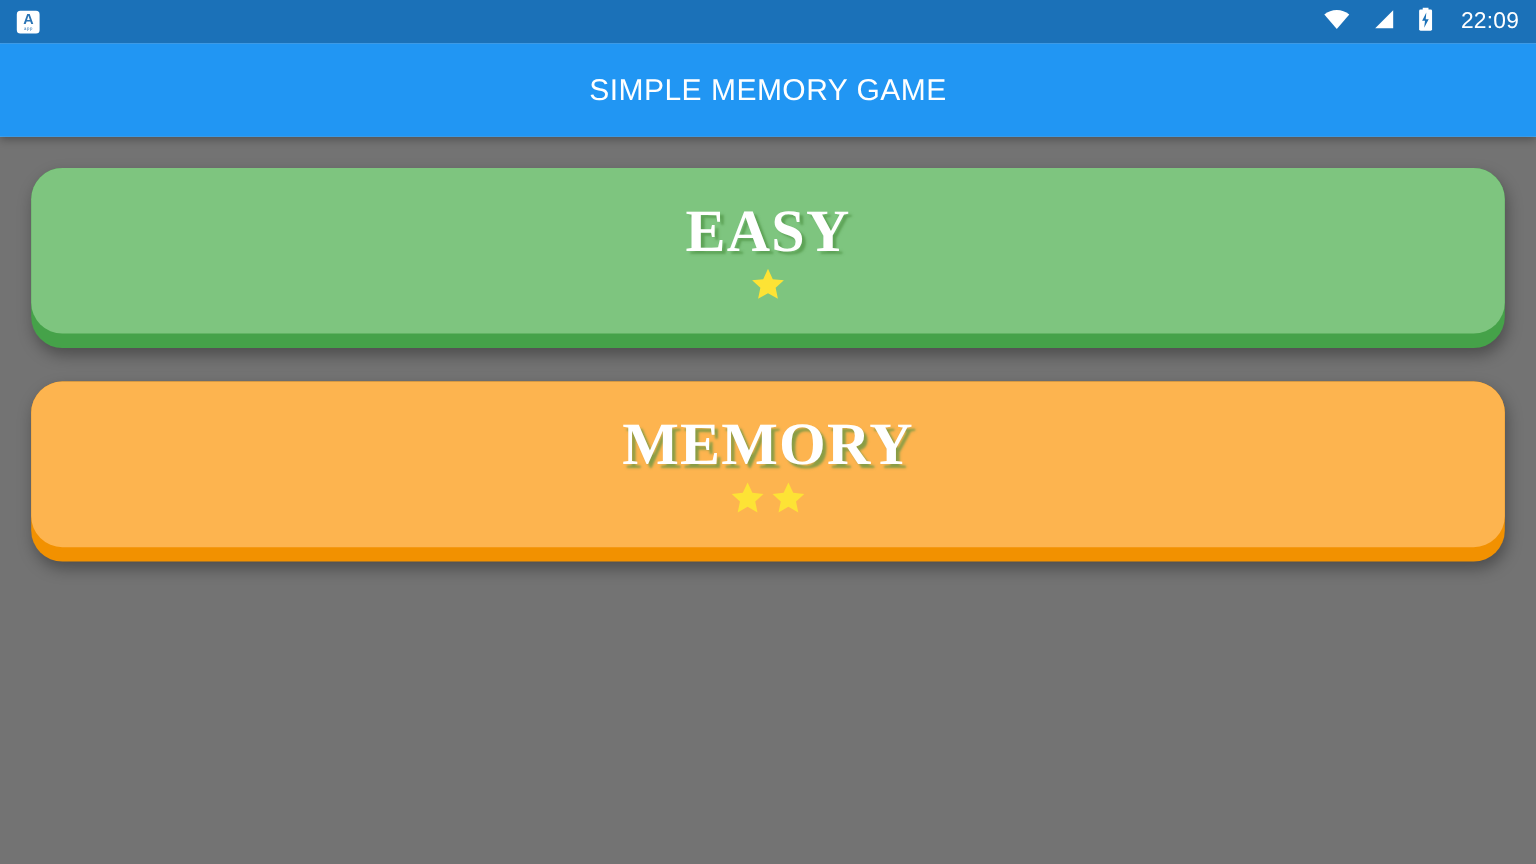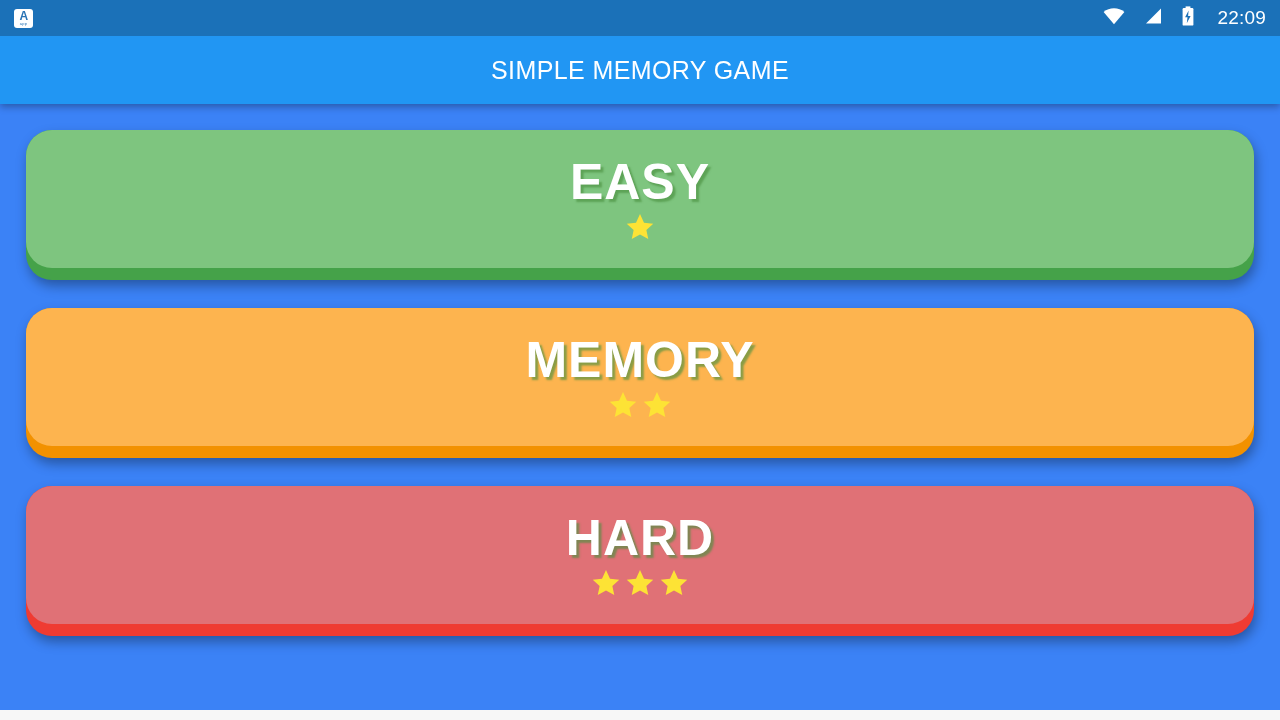--- a/index.html
+++ b/index.html
@@ -68,21 +68,21 @@
   .status-clock {
     color: #ffffff;
     font-size: 19px;
     font-weight: 500;
     letter-spacing: 0.2px;
     margin-left: 3px;
   }
 
   
   .app-bar {
-    height: 68px;
+    height: 78px;
     width: 100%;
     background: #2196f3;
     display: flex;
     align-items: center;
     justify-content: center;
     box-shadow: 0 3px 7px rgba(0,0,0,0.30);
     position: relative;
     z-index: 20;
   }
 
@@ -90,24 +90,25 @@
     color: #ffffff;
     font-size: 25px;
     font-weight: 400;
     letter-spacing: 0.4px;
   }
 
   
   .content {
     width: 100%;
     height: 606px;
-    background: #3b82f6;
+    background: #737373;
     padding: 26px 26px 16px 26px;
     position: relative;
     z-index: 10;
+    font-family: Liberation Serif, serif;
   }
 
   .level-button {
     position: relative;
     width: 1228px;
     height: 150px;
     margin-bottom: 28px;
     border-radius: 26px;
     display: flex;
     flex-direction: column;
@@ -241,32 +242,14 @@
         <svg class="star" viewBox="0 0 24 24">
             <path d="M12 1.6 L15.2 8.5 L22.6 9.3 L17.1 14.3 L18.6 21.6 L12 17.9 L5.4 21.6 L6.9 14.3 L1.4 9.3 L8.8 8.5 Z" fill="#fde335"></path>
           </svg>
         <svg class="star" viewBox="0 0 24 24">
             <path d="M12 1.6 L15.2 8.5 L22.6 9.3 L17.1 14.3 L18.6 21.6 L12 17.9 L5.4 21.6 L6.9 14.3 L1.4 9.3 L8.8 8.5 Z" fill="#fde335"></path>
           </svg>
       </span>
     </span>
   </div>
 
-  <div class="level-button hard">
-    <span class="edge"></span>
-    <span class="face"></span>
-    <span class="inner">
-      <span class="level-label">HARD</span>
-      <span class="stars">
-        <svg class="star" viewBox="0 0 24 24">
-            <path d="M12 1.6 L15.2 8.5 L22.6 9.3 L17.1 14.3 L18.6 21.6 L12 17.9 L5.4 21.6 L6.9 14.3 L1.4 9.3 L8.8 8.5 Z" fill="#fde335"></path>
-          </svg>
-        <svg class="star" viewBox="0 0 24 24">
-            <path d="M12 1.6 L15.2 8.5 L22.6 9.3 L17.1 14.3 L18.6 21.6 L12 17.9 L5.4 21.6 L6.9 14.3 L1.4 9.3 L8.8 8.5 Z" fill="#fde335"></path>
-          </svg>
-        <svg class="star" viewBox="0 0 24 24">
-            <path d="M12 1.6 L15.2 8.5 L22.6 9.3 L17.1 14.3 L18.6 21.6 L12 17.9 L5.4 21.6 L6.9 14.3 L1.4 9.3 L8.8 8.5 Z" fill="#fde335"></path>
-          </svg>
-      </span>
-    </span>
-  </div>
 
 </div>
 
 </body></html>

